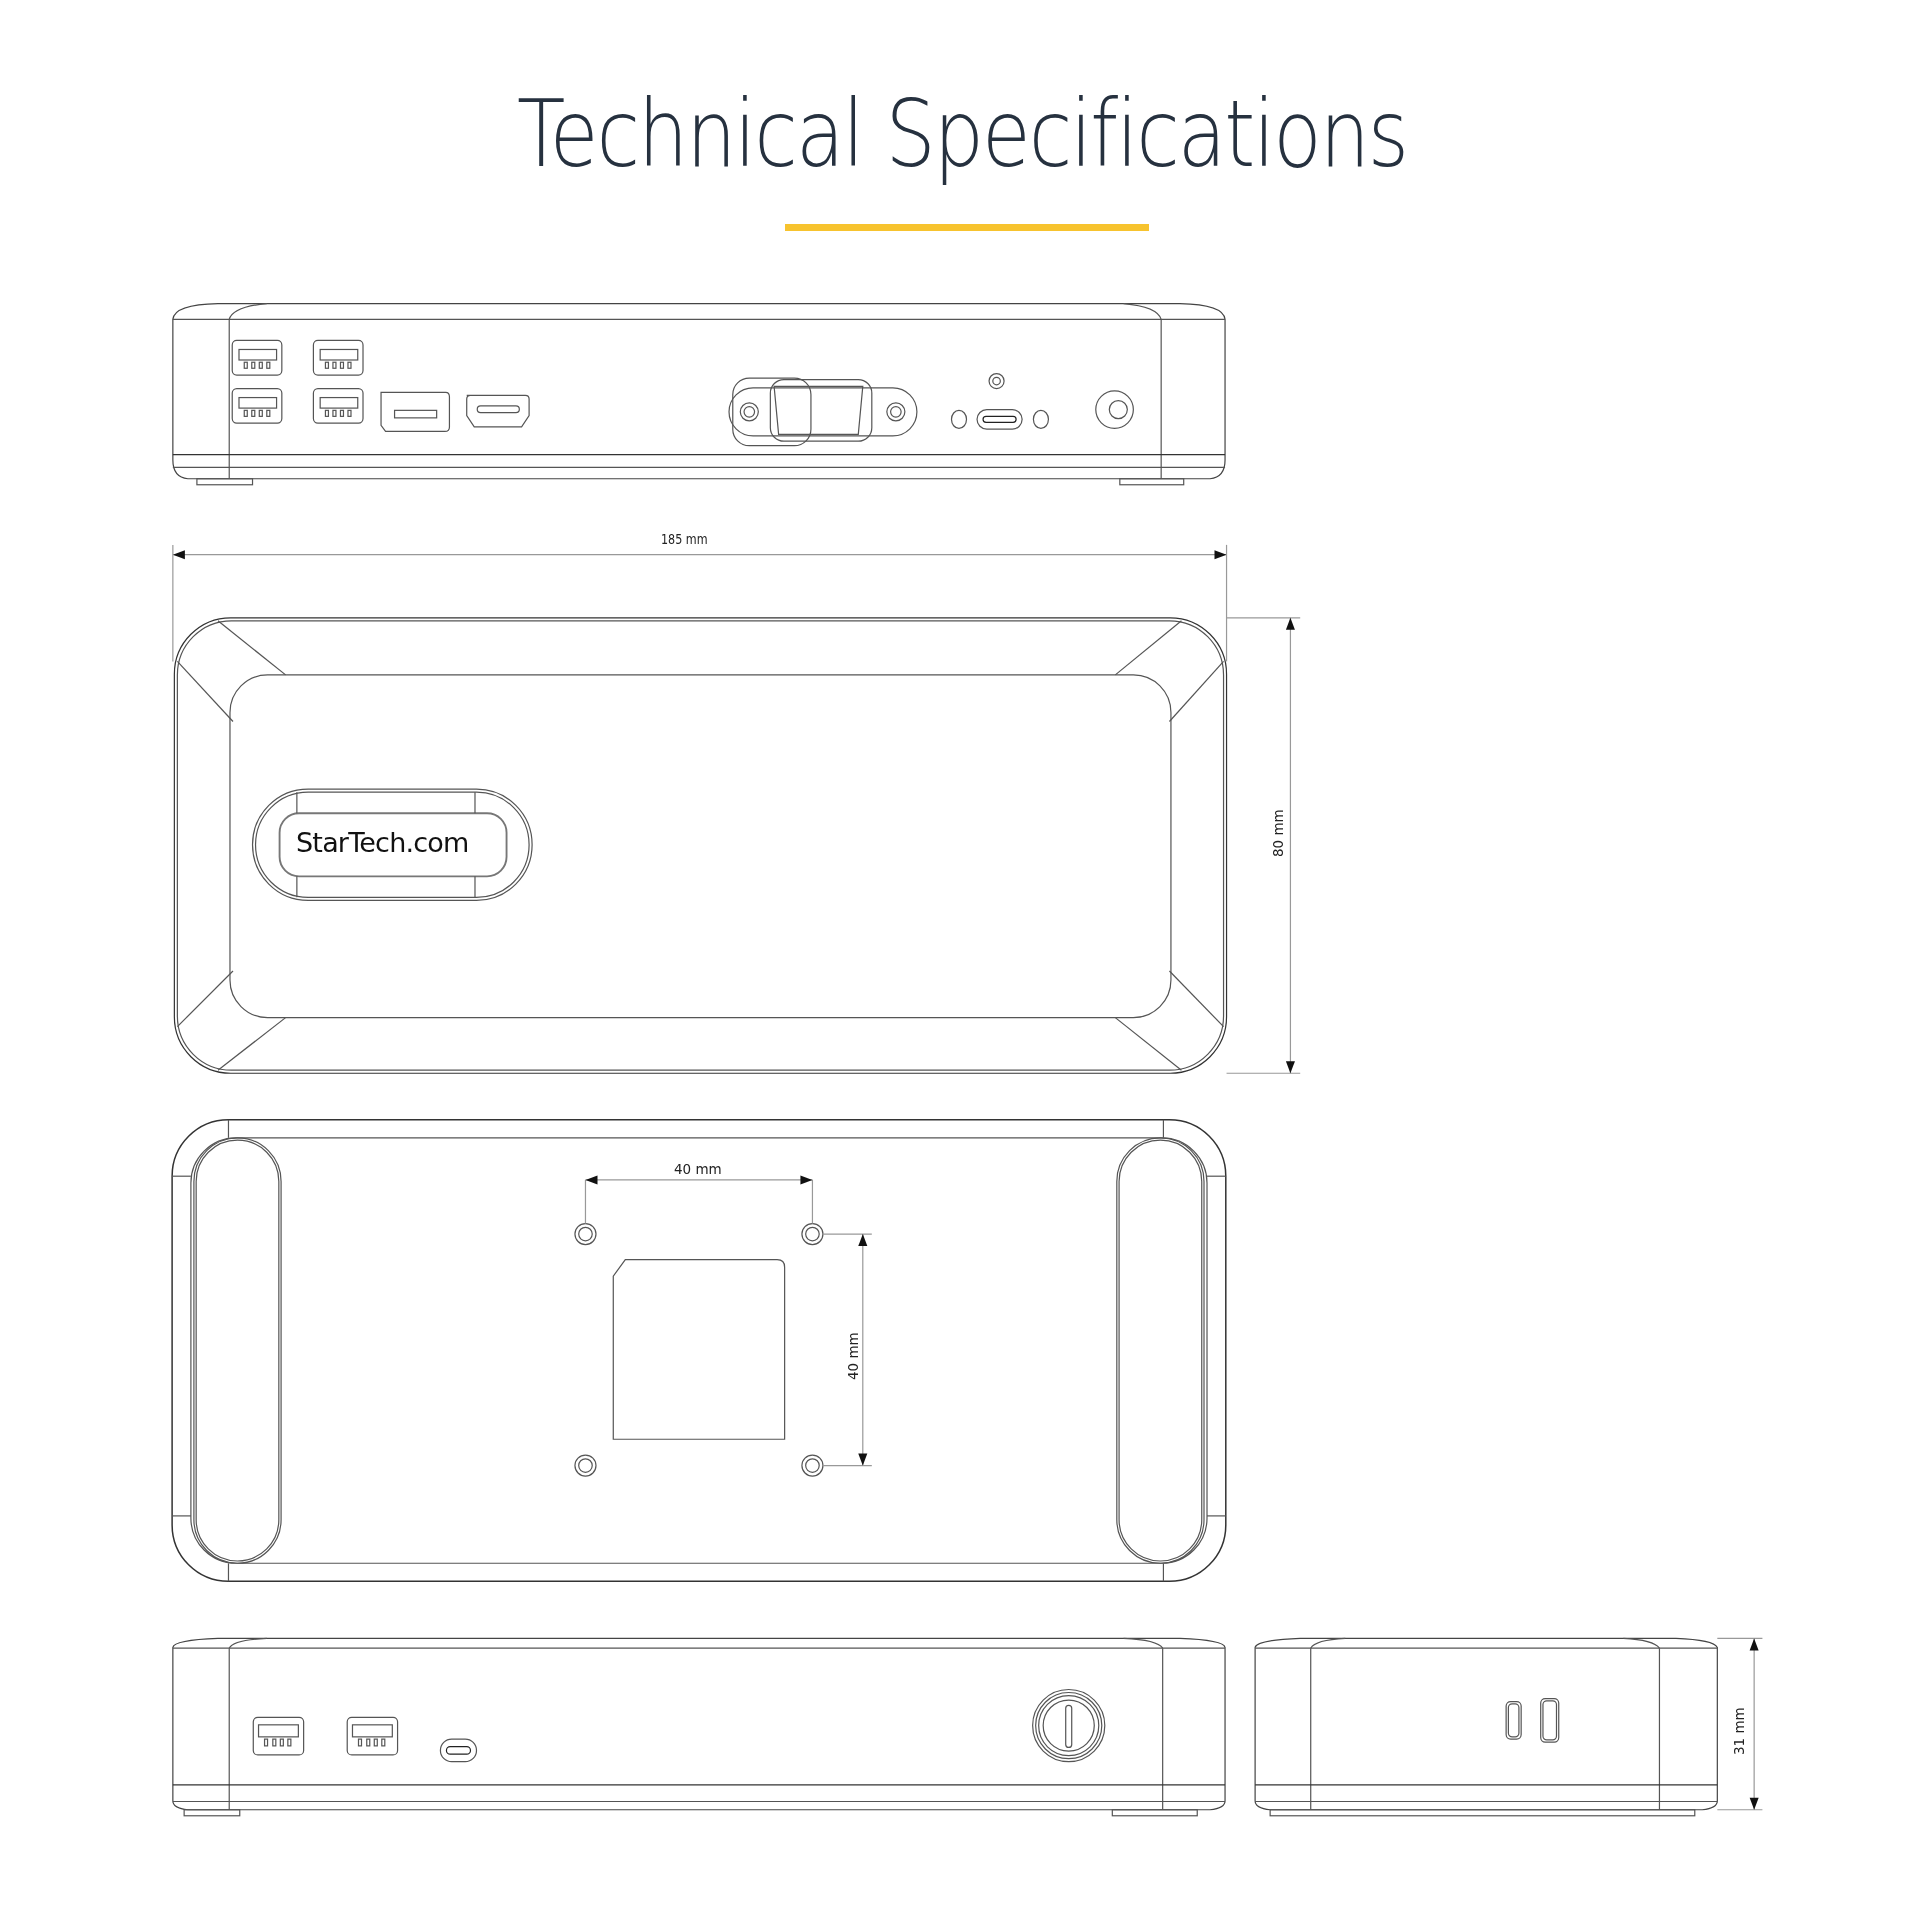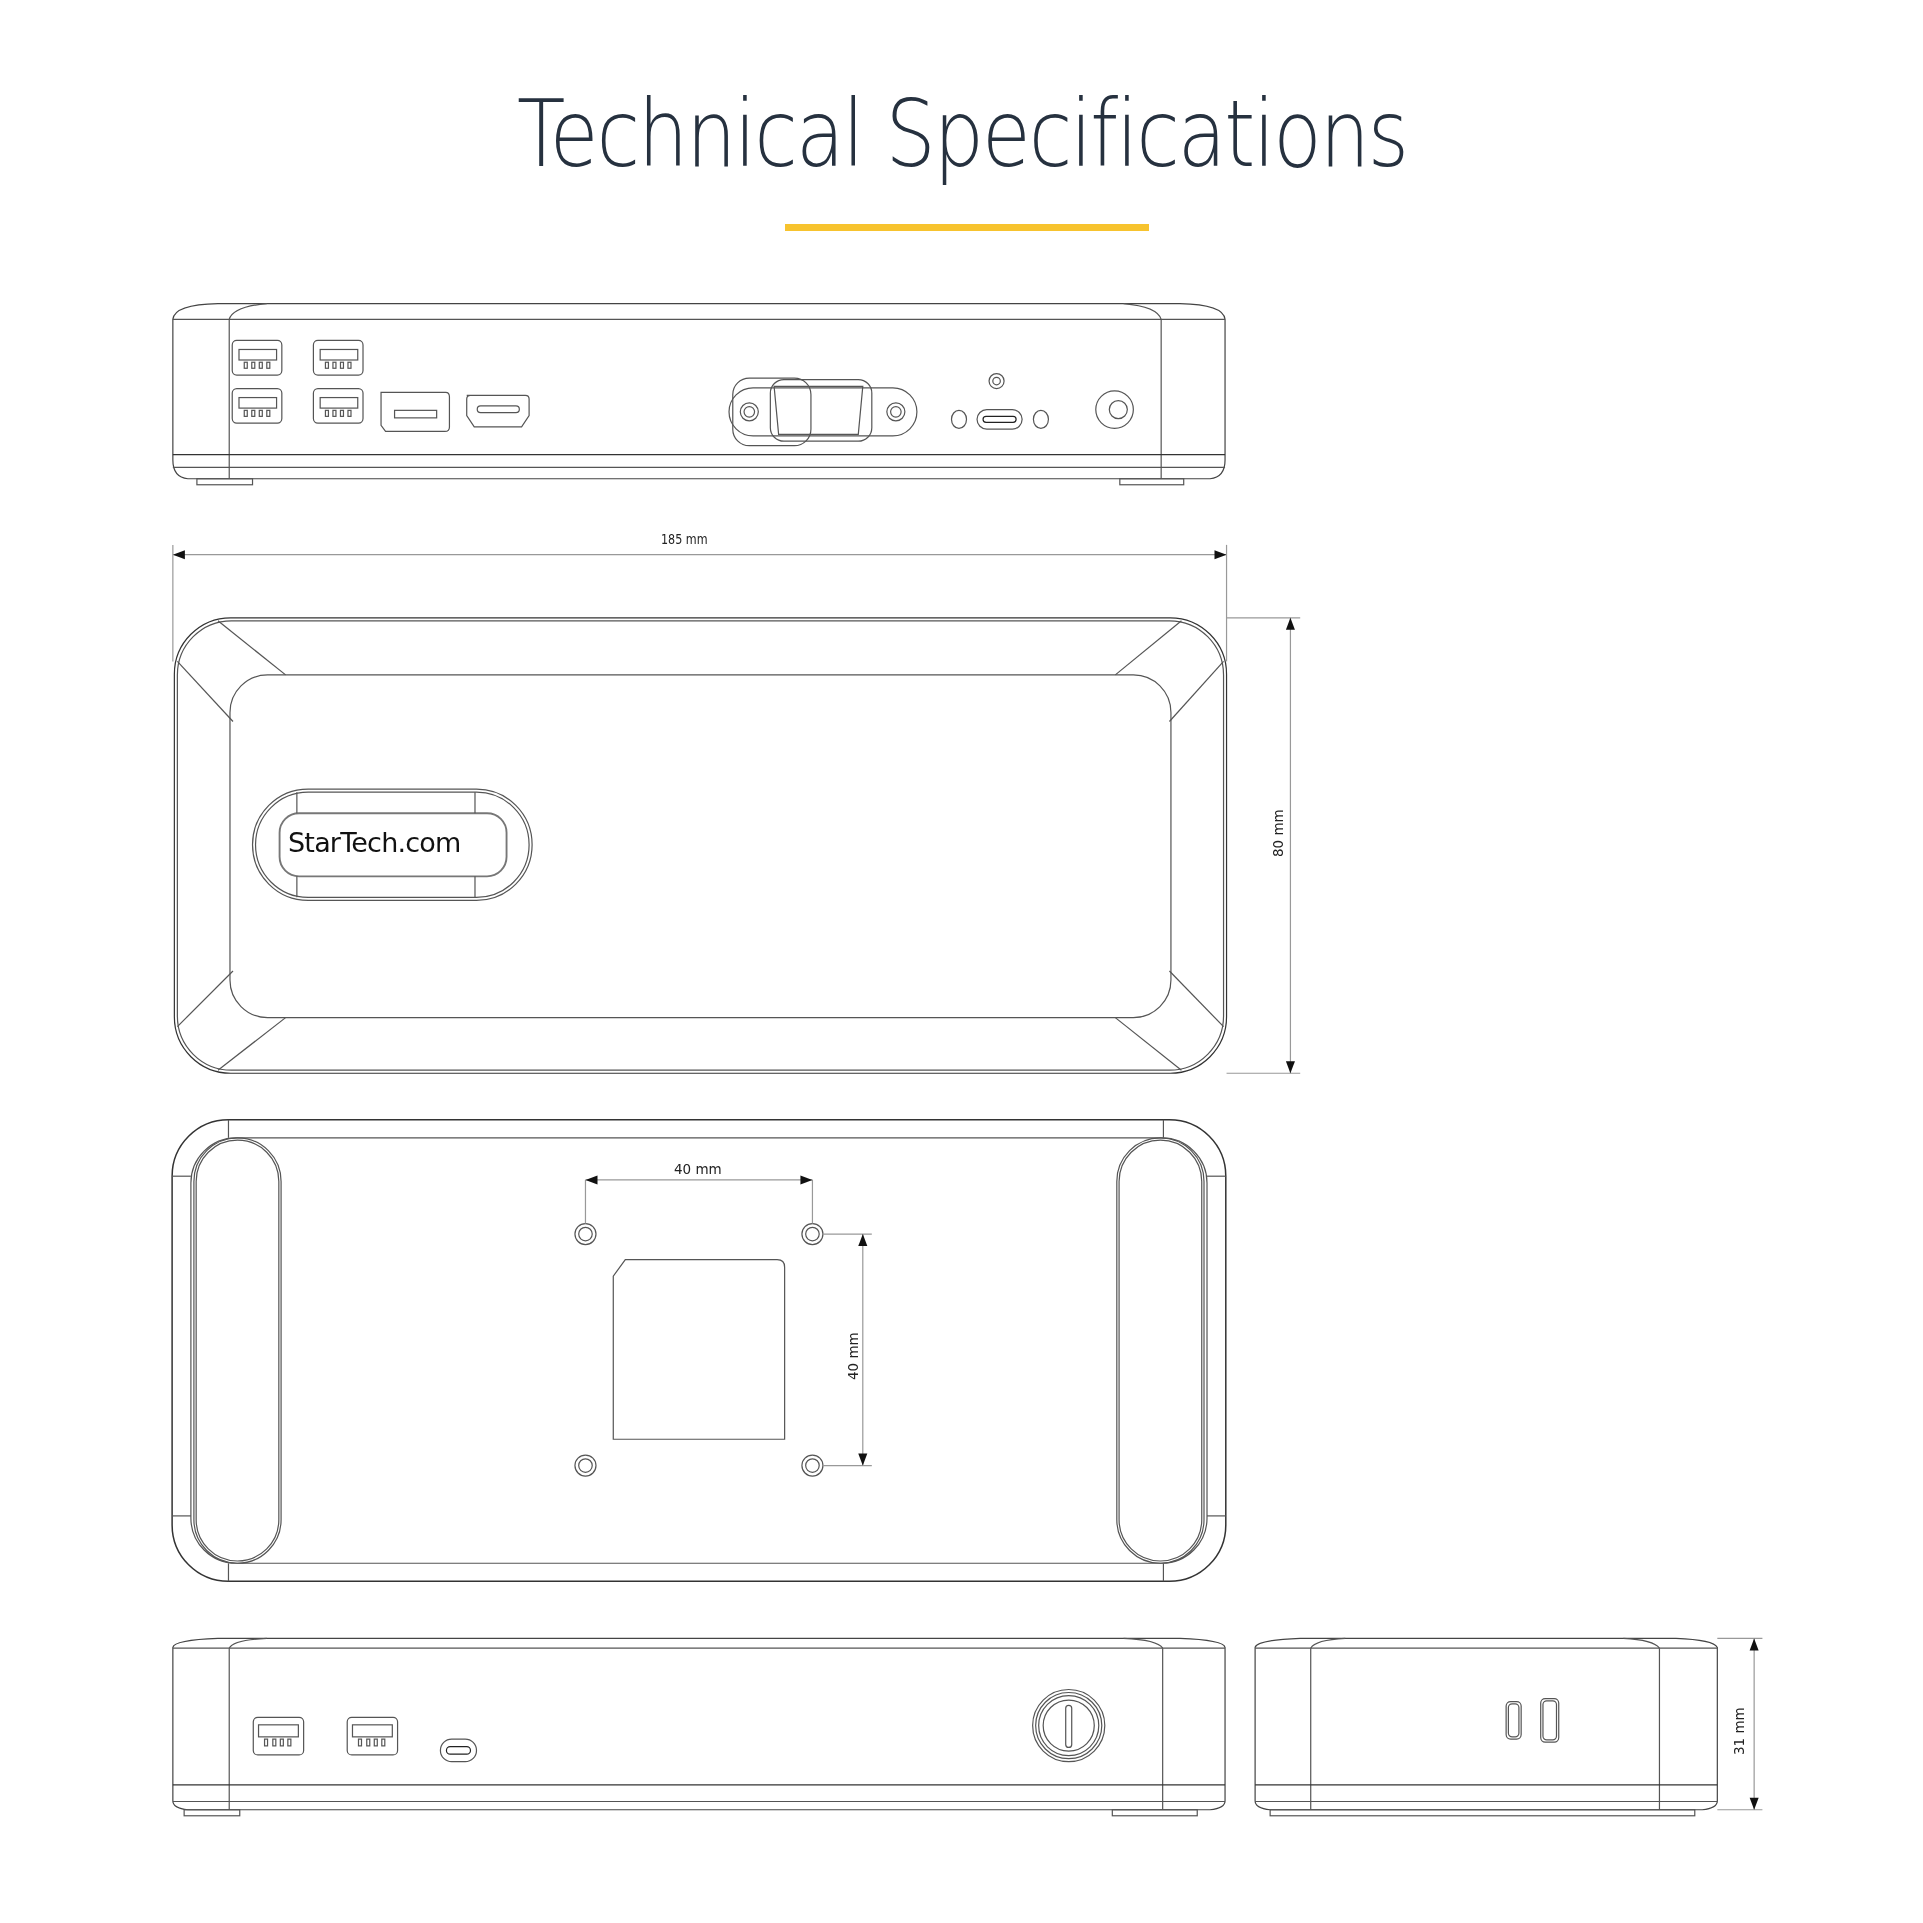--- a/index.html
+++ b/index.html
@@ -8,21 +8,21 @@
            font-family: "DejaVu Sans", sans-serif; font-weight: 200; font-size: 92px;
            letter-spacing: -2.3px; color: #26313f; line-height: 1; transform: scaleX(0.86); }
   .underline { position: absolute; left: 785px; top: 224px; width: 364px; height: 6.8px; background: #f7c32e; }
   svg.drawing { position: absolute; left: 0; top: 0; }
   .dim-label { position: absolute; font-family: "DejaVu Sans", sans-serif; color: #222; white-space: nowrap; }
   .dim-185 { left: 661px; top: 531px; font-size: 14.3px; transform: scaleX(0.78); transform-origin: left top; }
   .dim-80 { left: 1270px; top: 857px; font-size: 13.5px; transform: rotate(-90deg); transform-origin: left top; }
   .dim-40h { left: 674px; top: 1161px; font-size: 13.5px; }
   .dim-40v { left: 845px; top: 1380px; font-size: 13.5px; transform: rotate(-90deg); transform-origin: left top; }
   .dim-31 { left: 1731px; top: 1755px; font-size: 13.5px; transform: rotate(-90deg); transform-origin: left top; }
-  .logo { position: absolute; left: 288px; top: 827px; font-family: "DejaVu Sans", sans-serif; font-size: 27px;
+  .logo { position: absolute; left: 296px; top: 827px; font-family: "DejaVu Sans", sans-serif; font-size: 27px;
           color: #111; letter-spacing: -0.8px; }
 </style>
 </head>
 <body>
 
 <div class="title">Technical Specifications</div>
 <div class="underline"></div>
 
 <svg class="drawing" width="1924" height="1924" viewBox="0 0 2560 2560" fill="none" stroke="#555" stroke-width="1.6">
 

